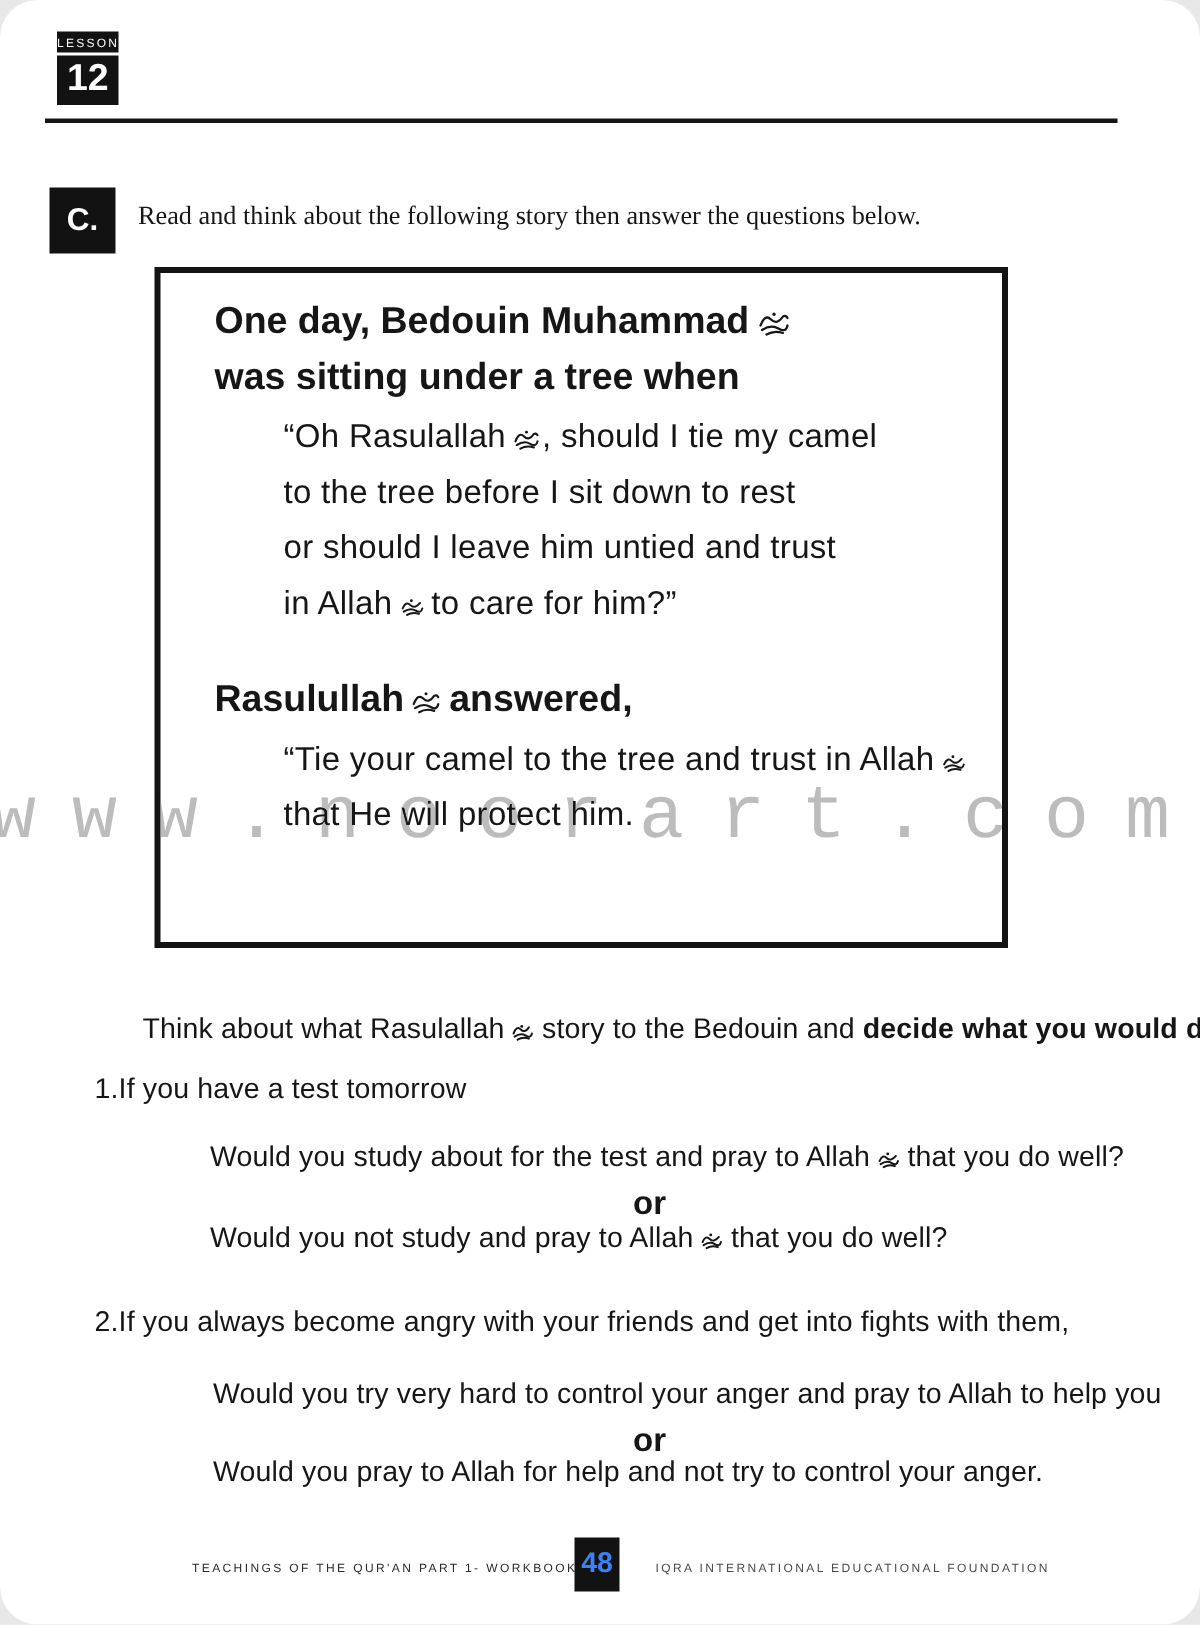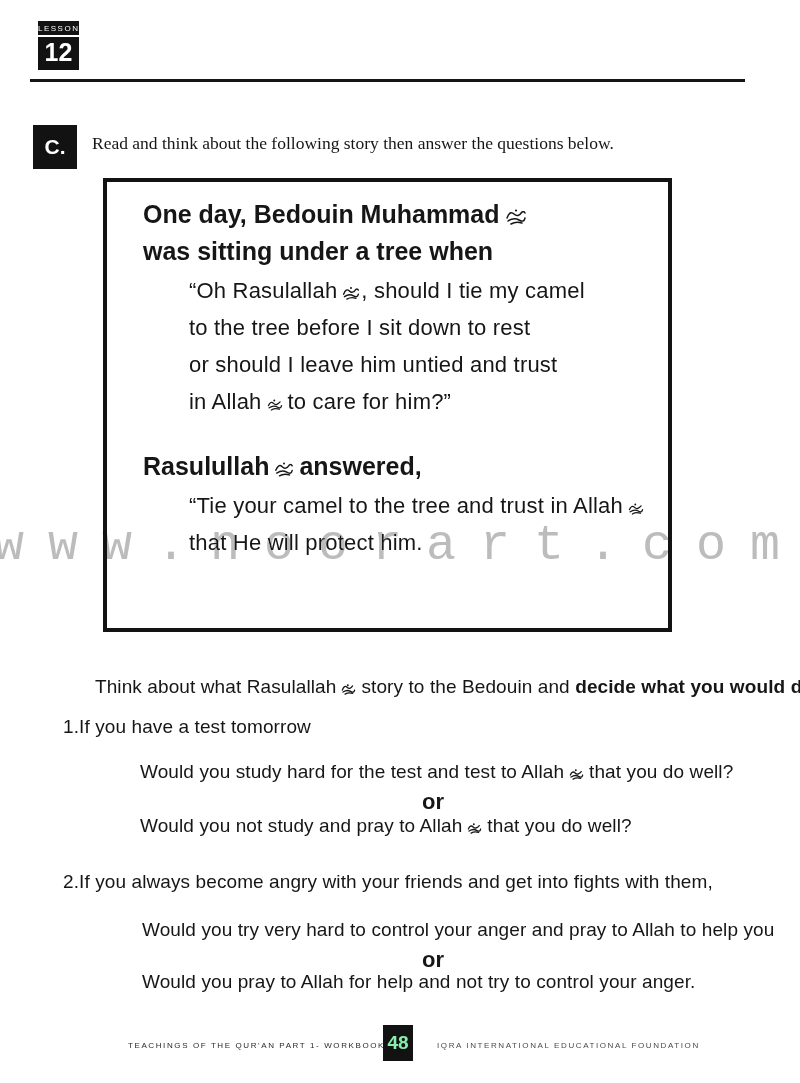--- a/index.html
+++ b/index.html
@@ -1,19 +1,19 @@
 <!DOCTYPE html>
 <html><head>
 <meta charset="utf-8">
 <style>
   html,body{margin:0;padding:0;background:#e8e8e8;}
   .page{
     position:relative;width:800px;height:1083px;margin:0 auto;
     background:#ffffff;overflow:hidden;
-    font-family:"Liberation Sans",sans-serif;color:#161616;
+    font-family:"Liberation Sans",sans-serif;color:#161616;border-radius:25px;
   }
   
   .lesson-badge{position:absolute;left:38px;top:21px;width:41px;}
   .lesson-label{
     background:#121212;color:#fff;text-align:center;
     font-size:8px;letter-spacing:1.5px;padding:3px 0 2px 0;
     font-family:"Liberation Sans",sans-serif;
   }
   .lesson-number{
     background:#121212;color:#fff;text-align:center;
@@ -56,21 +56,21 @@
   .or-line{position:absolute;font-weight:bold;font-size:22px;transform:translateX(-50%);}
   
   .footer-left,.footer-right{
     position:absolute;top:1041px;font-size:8px;letter-spacing:1.6px;
     color:#2a2a2a;white-space:nowrap;text-align:center;
   }
   .footer-left{left:128px;}
   .footer-right{left:437px;color:#4a4a4a;}
   .page-num-box{
     position:absolute;left:383px;top:1025px;width:30px;height:36px;
-    background:#121212;color:#86efac;font-weight:bold;font-size:19px;
+    background:#121212;color:#3b82f6;font-weight:bold;font-size:19px;
     display:flex;align-items:center;justify-content:center;z-index:4;
   }
   .content-layer{position:relative;z-index:1;}
 </style>
 </head>
 <body>
 
 <div class="page">
 
   <div class="content-layer">
@@ -139,21 +139,21 @@
     <div class="bodyline" style="left:95px;top:676px;"><span>Think about what Rasulallah</span><span class="hicon"><svg width="15" height="12" viewBox="0 0 22 17">
             <g fill="none" stroke="#161616" stroke-width="1.9" stroke-linecap="round">
               <path d="M2 10 Q5 2 9 6 T17 4"></path>
               <path d="M3 13 Q9 9 14 12 T20 10"></path>
               <path d="M6 16 Q11 13 17 15"></path>
             </g>
             <circle cx="10" cy="3" r="1.4" fill="#161616"></circle>
           </svg></span><span>story to the Bedouin and</span> <span class="bold-seg">decide what you would do</span></div>
 
     <div class="bodyline" style="left:63px;top:716px;">1.If  you have a test tomorrow</div>
-    <div class="bodyline" style="left:140px;top:761px;"><span>Would you study hard for the test and test to Allah</span><span class="hicon"><svg width="15" height="12" viewBox="0 0 22 17">
+    <div class="bodyline" style="left:140px;top:761px;"><span>Would you study about for the test and pray to Allah</span><span class="hicon"><svg width="15" height="12" viewBox="0 0 22 17">
             <g fill="none" stroke="#161616" stroke-width="1.9" stroke-linecap="round">
               <path d="M2 10 Q5 3 9 7 T18 5"></path>
               <path d="M3 13 Q9 9 14 12 T20 10"></path>
               <path d="M6 16 Q11 13 17 15"></path>
             </g>
             <circle cx="10" cy="3" r="1.4" fill="#161616"></circle>
           </svg></span><span>that you do well?</span></div>
     <div class="or-line" style="left:433px;top:789px;">or</div>
     <div class="bodyline" style="left:140px;top:815px;"><span>Would you not study and pray to Allah</span><span class="hicon"><svg width="15" height="12" viewBox="0 0 22 17">
             <g fill="none" stroke="#161616" stroke-width="1.9" stroke-linecap="round">

